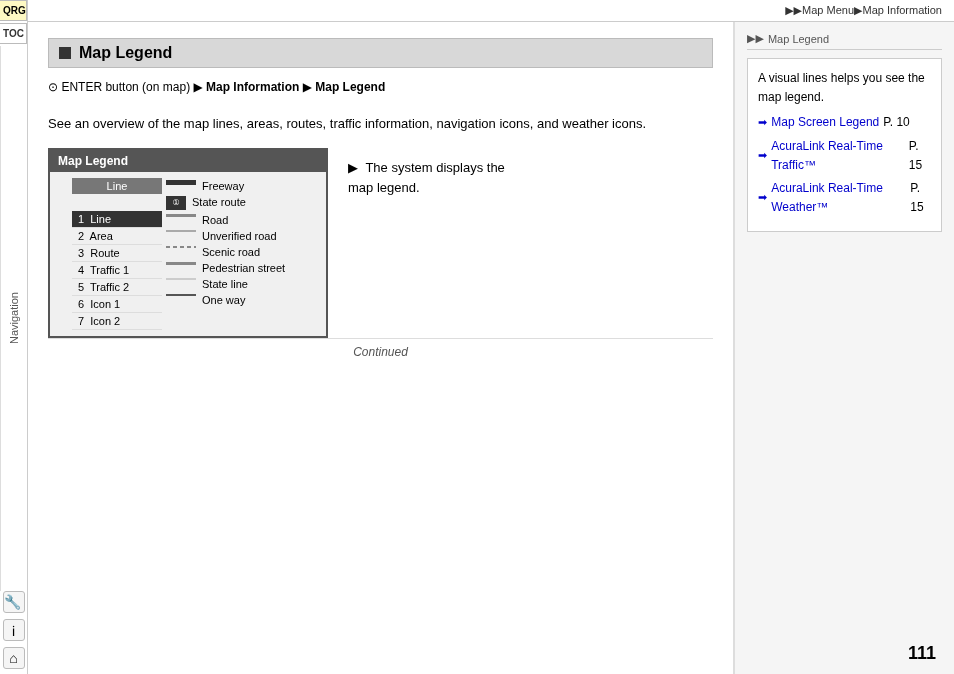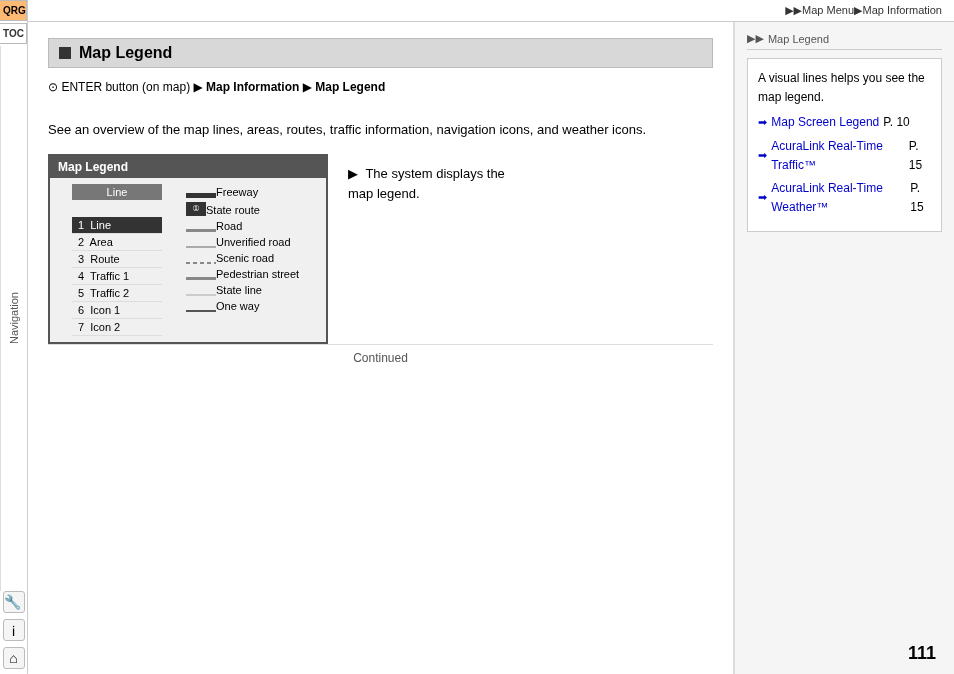--- a/index.html
+++ b/index.html
@@ -17,21 +17,21 @@
     .left-sidebar {
       width: 28px;
       height: 674px;
       display: flex;
       flex-direction: column;
       border-right: 1px solid #ccc;
       background: #fff;
     }
 
     .qrg-tab {
-      background: #fdba74;
+      background: #fef9c3;
       border: 1px solid #bbb;
       border-left: none;
       padding: 4px 3px;
       font-size: 10px;
       font-weight: bold;
       text-align: left;
       cursor: pointer;
       margin-bottom: 2px;
     }
 
@@ -141,21 +141,21 @@
 
     .section-title-text {
       font-size: 16px;
       font-weight: bold;
       color: #000;
     }
 
     
     .path-line {
       font-size: 12px;
-      margin-bottom: 26px;
+      margin-bottom: 20px;
       color: #000;
     }
 
     .path-line strong {
       font-weight: bold;
     }
 
     
     .description {
       font-size: 13px;
@@ -221,24 +221,24 @@
       color: #fff;
       margin-top: 17px;
     }
 
     .legend-right-col {
       flex: 1;
     }
 
     .legend-right-item {
       display: flex;
-      align-items: flex-end;
+      align-items: flex-start;
       padding: 2px 0;
-      font-size: 11px;
-      margin-left: 20px;
+      gap: 6px;
+      font-size: 11px;
     }
 
     .legend-line {
       width: 30px;
       height: 3px;
       background: #666;
       flex-shrink: 0;
     }
 
     .legend-line.thick { height: 5px; background: #333; }
@@ -281,20 +281,21 @@
     }
 
     .bullet-arrow {
       color: #000;
       margin-right: 4px;
     }
 
     .footer-continued {
       font-size: 12px;
       color: #555;
+      font-style: italic;
     }
 
     
     .right-sidebar {
       width: 220px;
       padding: 10px 12px;
       background: #f5f5f5;
       border-left: 1px solid #ddd;
       font-size: 12px;
     }

